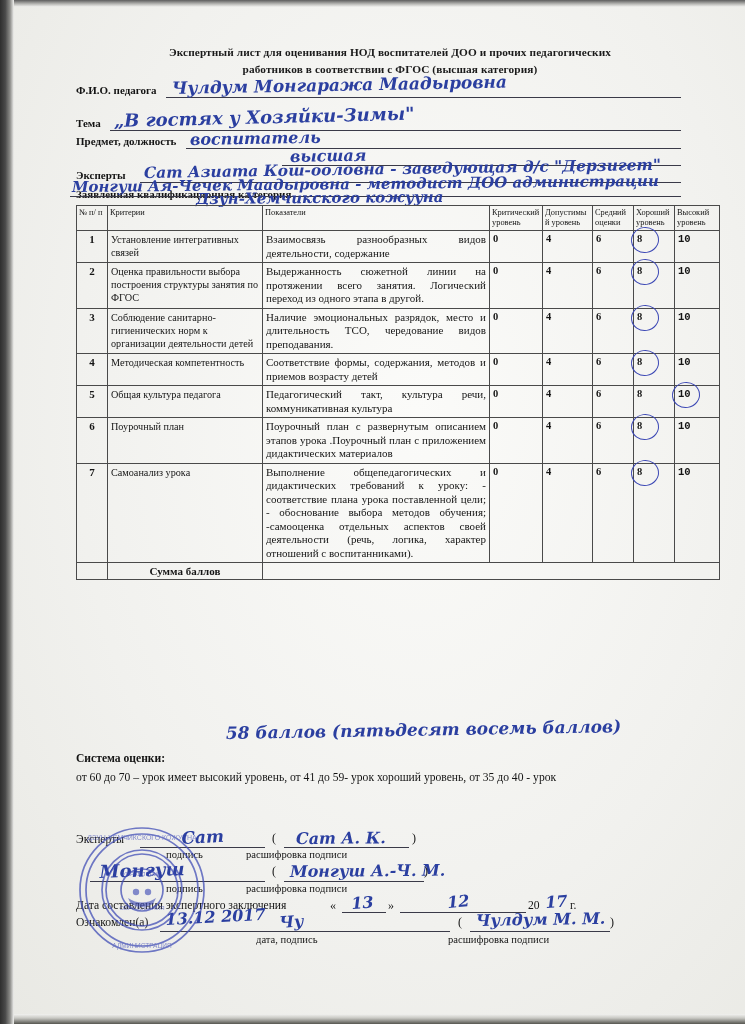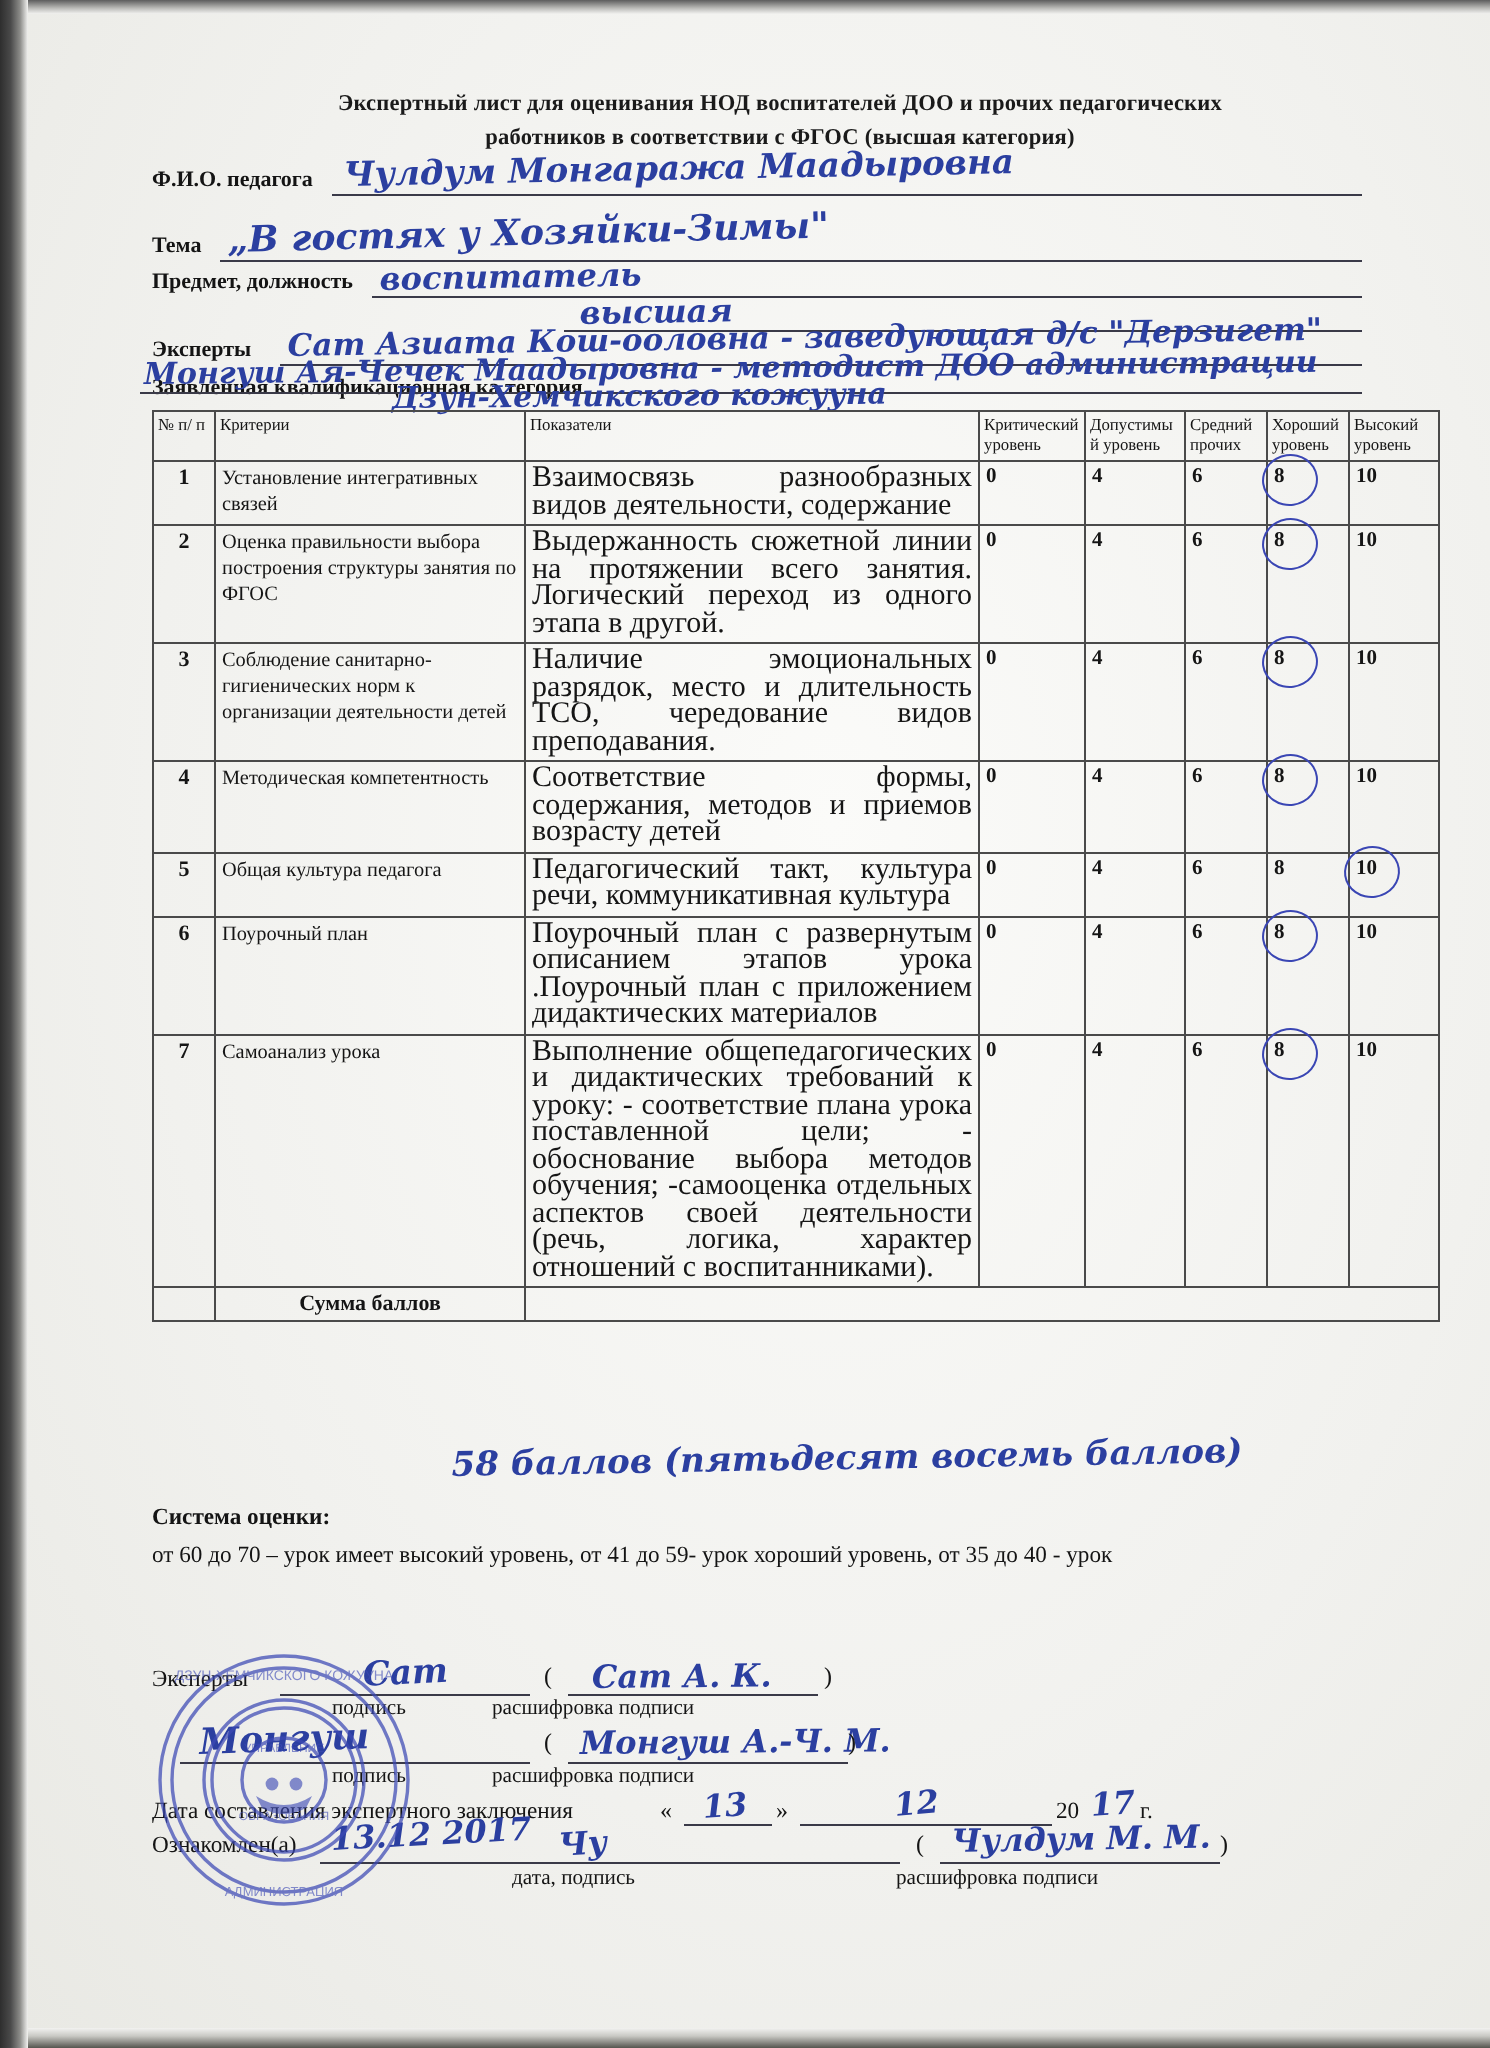--- a/index.html
+++ b/index.html
@@ -64,26 +64,26 @@
   .tbl td,.tbl th{
     border:1px solid #4a4a4a;
     vertical-align:top;
     padding:2px 3px;
     color:#151515;
   }
   .tbl th{font-size:8.4px;font-weight:normal;text-align:left;line-height:10px;padding:2px 2px;margin-top:36px;}
   .th-num,.th-crit,.th-ind{font-weight:bold;text-align:center;font-size:11px;line-height:12px;}
   .c-num{width:26px;text-align:center;font-weight:bold;font-size:11px;padding-top:4px;}
   .c-crit{width:150px;font-weight:normal;font-size:10.2px;line-height:13px;padding-top:4px;}
-  .c-ind{width:222px;font-size:15px;line-height:13.5px;text-align:justify;padding-top:4px;}
+  .c-ind{width:222px;font-size:11px;line-height:13.5px;text-align:justify;padding-top:4px;}
   .c-sc{width:48px;text-align:left;font-weight:bold;font-size:10.5px;padding-top:3px;padding-left:5px;}
   .c-sc.w2{width:45px;}
   .c-sc.w3{width:36px;}
   .c-sc.w4{width:36px;}
-  .c-sc.w5{width:40px;}
+  .c-sc.w5{width:40px;font-family:Liberation Mono, monospace;}
   .scorecell{position:relative;}
   .circle-mark{
     position:absolute;left:-3px;top:-4px;
     width:26px;height:24px;
     border:1.6px solid #3a46b4;
     border-radius:50%;
     transform:rotate(-8deg);
     pointer-events:none;
   }
   .sum-row td{border:1px solid #4a4a4a;}
@@ -147,21 +147,21 @@
     <div class="hand" style="left:196px;top:190px;font-size:15px;transform:rotate(-0.5deg);">Дзун-Хемчикского кожууна</div>
 
     <table class="tbl">
       <thead>
         <tr>
           <th class="th-num" style="width:26px;">№ п/ п</th>
           <th class="th-crit" style="width:150px;">Критерии</th>
           <th class="th-ind" style="width:222px;">Показатели</th>
           <th style="width:48px;">Критический уровень</th>
           <th style="width:45px;">Допустимы й уровень</th>
-          <th style="width:36px;">Средний прочих</th>
+          <th style="width:36px;">Средний оценки</th>
           <th style="width:36px;">Хороший уровень</th>
           <th style="width:40px;">Высокий уровень</th>
         </tr>
       </thead>
       <tbody id="tbody">
           <tr>
             <td class="c-num">1</td>
             <td class="c-crit">Установление интегративных связей</td>
             <td class="c-ind">Взаимосвязь разнообразных видов деятельности, содержание</td>
             <td class="c-sc scorecell " style="width: 48px;"><span>0</span></td>

